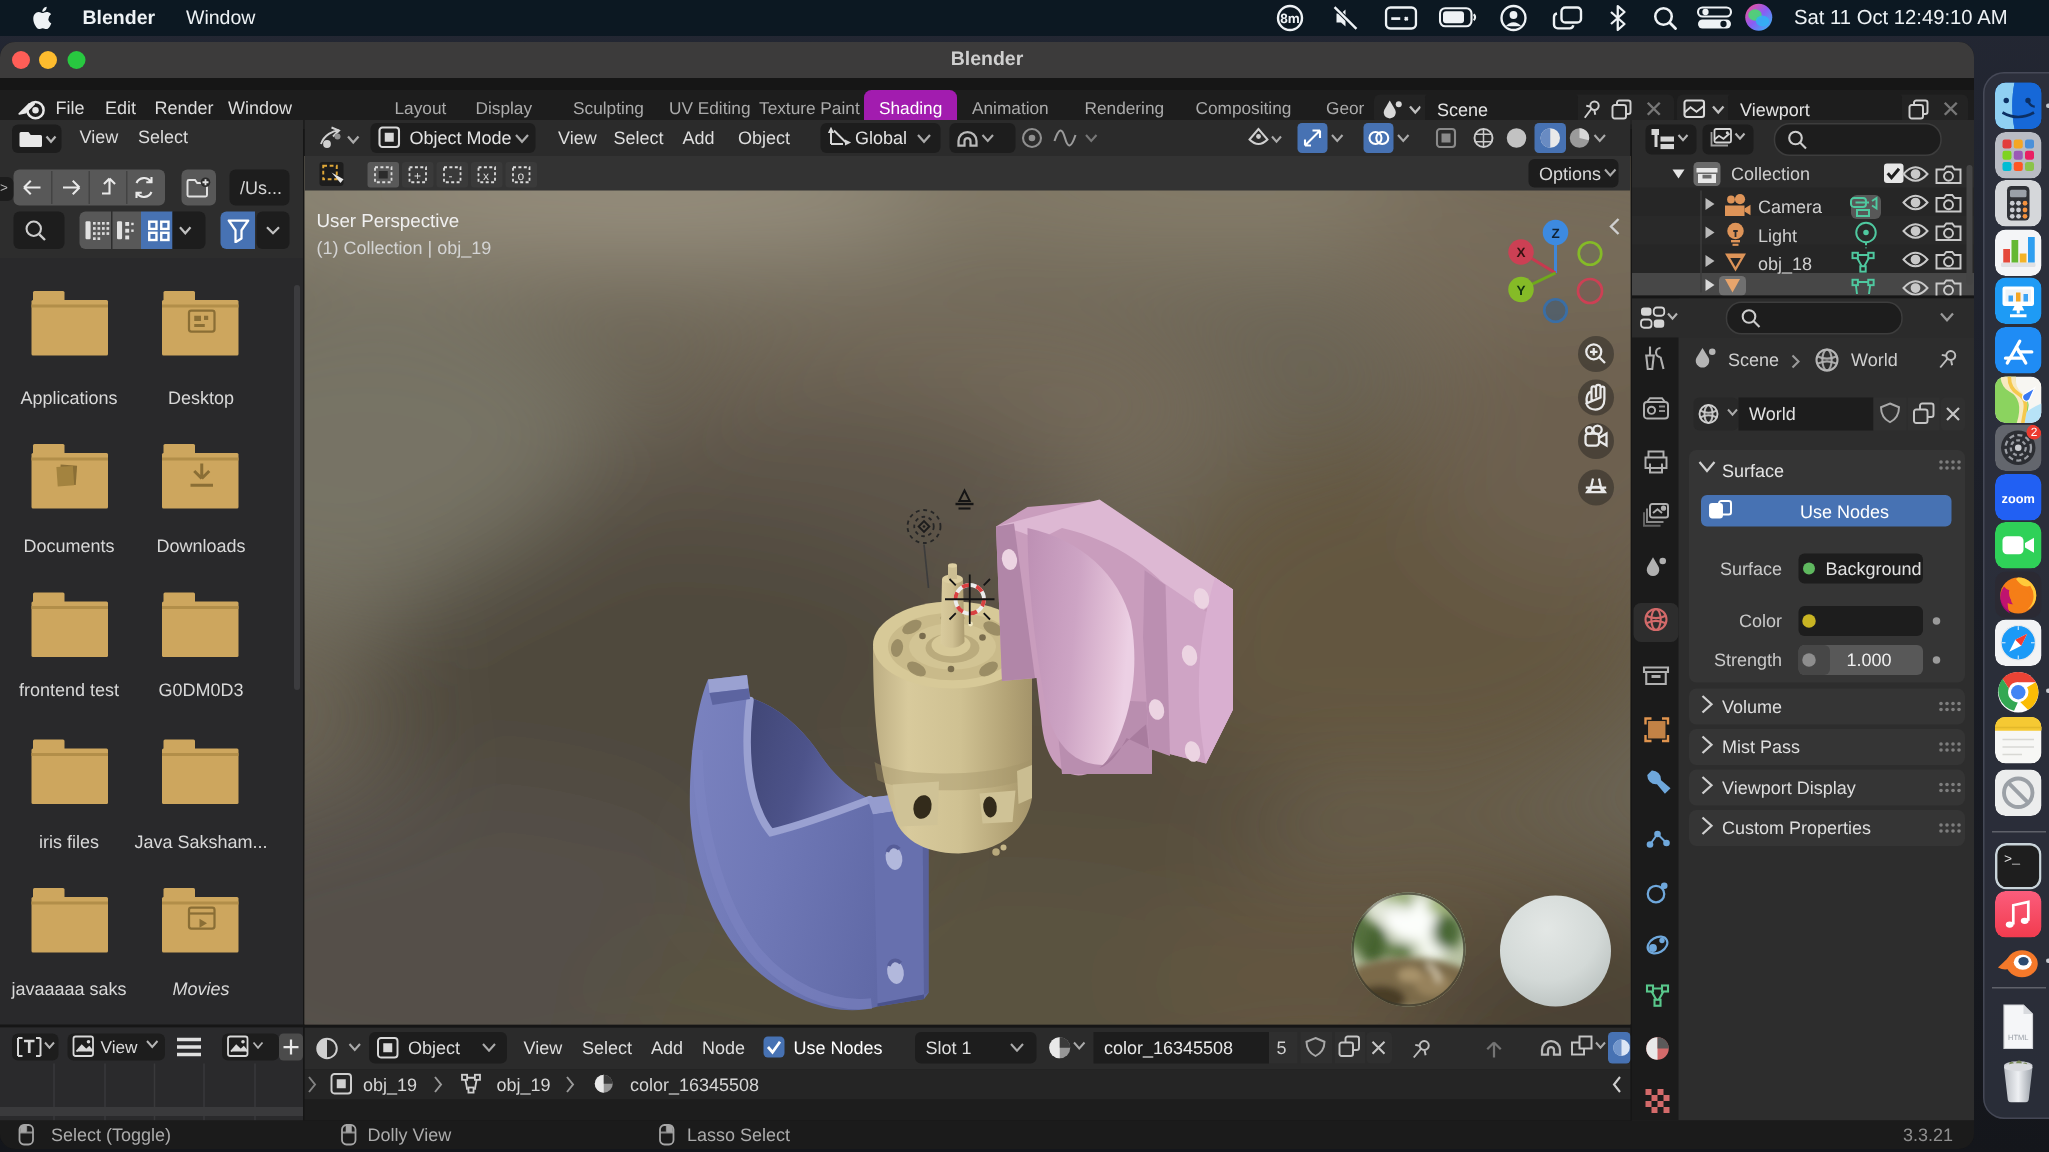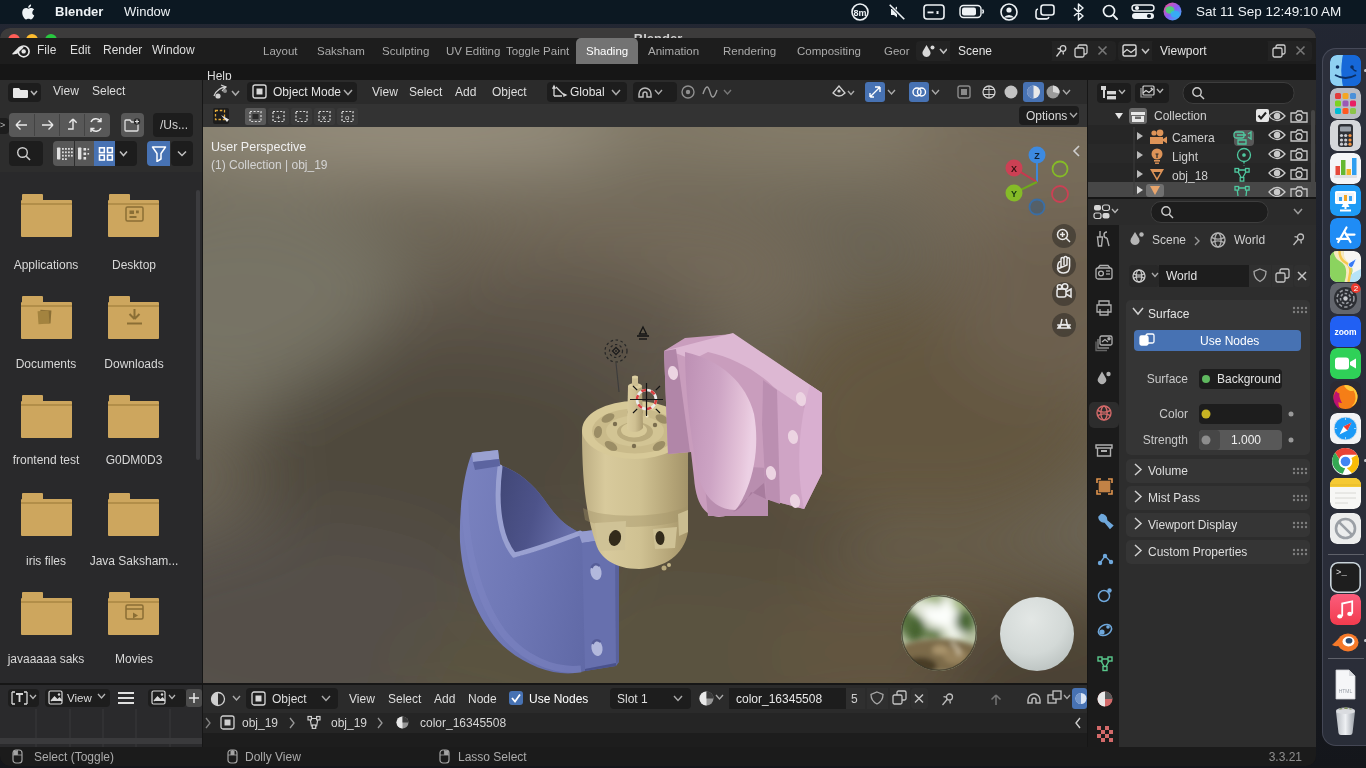--- a/index.html
+++ b/index.html
@@ -12,24 +12,24 @@
   #menubar{position:absolute;left:0;top:0;width:1366px;height:24px;background:#0c1822;color:#eef2f5;font-size:13px;}
   #menubar .mtxt{position:absolute;top:4px;}
   
   #dock{position:absolute;left:1322px;top:48px;width:48px;height:698px;background:rgba(46,50,62,0.82);border:1px solid rgba(120,125,140,0.35);border-right:none;border-radius:14px 0 0 14px;}
   .dicon{position:absolute;left:7px;width:31px;height:31px;border-radius:7px;}
   
   #bwin{position:absolute;left:0px;top:28px;width:1316px;height:738px;background:#161616;border-radius:10px;overflow:hidden;}
   #titlebar{position:absolute;left:0;top:0;width:100%;height:24px;background:#3c3b3b;}
   .tl{position:absolute;top:6px;width:12px;height:12px;border-radius:50%;}
   #btitle{position:absolute;top:3px;width:100%;text-align:center;color:#cfcfcf;font-size:13px;font-weight:bold;}
-  #topbar{position:absolute;left:0;top:10px;width:100%;height:26px;background:#1d1d1d;color:#e0e0e0;font-size:12px;}
+  #topbar{position:absolute;left:0;top:32px;width:100%;height:26px;background:#1d1d1d;color:#e0e0e0;font-size:12px;}
   .menu-item{position:absolute;top:5px;color:#dddddd;}
   .wtab{position:absolute;top:0px;height:26px;line-height:26px;color:#ababab;font-size:11.5px;}
-  .wtab.active{background:#737373;color:#fff;border-radius:5px 5px 0 0;padding:0 10px;}
+  .wtab.active{background:#a21caf;color:#fff;border-radius:5px 5px 0 0;padding:0 10px;}
   .btn-dark{background:#1d1d1d;border-radius:4px;}
   .txt{color:#cfcfcf;font-size:12px;}
   
   #fb{position:absolute;left:0;top:52px;width:202px;height:603px;background:#29292b;border-radius:0 0 0 0;}
   #fb-h{position:absolute;left:0;top:0;width:100%;height:92px;background:#2d2d2d;}
   .folderlabel{position:absolute;width:100px;text-align:center;color:#d8d8d8;font-size:12px;}
   
   #imged{position:absolute;left:0;top:657px;width:202px;height:62px;background:#2a2a2c;}
   
   #vp{position:absolute;left:203px;top:52px;width:884px;height:603px;}
@@ -98,21 +98,21 @@
         <linearGradient id="siri1" x1="0" y1="0" x2="1" y2="1">
           <stop offset="0" stop-color="#ff4f8b"></stop>
             <stop offset="0.5" stop-color="#8a5cf5"></stop>
             <stop offset="1" stop-color="#27c3f3"></stop>
         </linearGradient>
       </defs>
       <circle cx="9.5" cy="9.5" r="9" fill="url(#siri1)"></circle>
       <ellipse cx="7" cy="8" rx="4.5" ry="3.8" fill="#43e06c" opacity="0.85"></ellipse>
       <ellipse cx="12" cy="12" rx="4.5" ry="3.6" fill="#2ab6f5" opacity="0.8"></ellipse>
     </svg>
-    <div class="mtxt" style="left:1196px;font-size:13.5px;">Sat 11 Sep  12:49:10 AM</div>
+    <div class="mtxt" style="left:1196px;font-size:13.5px;">Sat 11 Oct  12:49:10 AM</div>
   </div>
   <div id="dock">
 
     <svg class="dicon" style="top:6px;" viewBox="0 0 31 31">
       <rect width="31" height="31" rx="7" fill="#1668d8"></rect>
       <path d="M13 0 H7 a7 7 0 0 0 -7 7 v17 a7 7 0 0 0 7 7 h6 C11 21 11 10 13 0 Z" fill="#8fd0f2"></path>
       <path d="M13 0 c-2 10 -2 21 0 31 h11 a7 7 0 0 0 7 -7 V7 a7 7 0 0 0 -7 -7 Z" fill="#1668d8"></path>
       <circle cx="7.5" cy="12" r="1.8" fill="#0c2f63"></circle>
         <circle cx="22" cy="12" r="1.8" fill="#0c2f63"></circle>
       <path d="M5 20 q10.5 6 21 0" stroke="#0c2f63" stroke-width="1.8" fill="none"></path>
@@ -338,24 +338,24 @@
         </g>
         <circle cx="14" cy="10" r="2.6" fill="#e8e8e8"></circle>
         <path d="M1 13 L9 5 L13 5 L6 12 Z" fill="#e8e8e8" stroke="#e8e8e8" stroke-width="1.4" stroke-linejoin="round"></path>
       </svg>
       <div class="menu-item" style="left:37px;">File</div>
       <div class="menu-item" style="left:70px;">Edit</div>
       <div class="menu-item" style="left:103px;">Render</div>
       <div class="menu-item" style="left:152px;">Window</div>
       <div class="menu-item" style="left:207px;margin-top:26px;">Help</div>
       <div class="wtab" style="left:263px;">Layout</div>
-      <div class="wtab" style="left:317px;">Saksham</div>
+      <div class="wtab" style="left:317px;">Display</div>
       <div class="wtab" style="left:382px;">Sculpting</div>
       <div class="wtab" style="left:446px;">UV Editing</div>
-      <div class="wtab" style="left:506px;">Toggle Paint</div>
+      <div class="wtab" style="left:506px;">Texture Paint</div>
       <div class="wtab active" style="left:576px;">Shading</div>
       <div class="wtab" style="left:648px;">Animation</div>
       <div class="wtab" style="left:723px;">Rendering</div>
       <div class="wtab" style="left:797px;">Compositing</div>
       <div class="wtab" style="left:884px;">Geor</div>
 
       <div class="abs" style="left:916px;top:3px;width:200px;height:20px;background:#232323;border-radius:4px;"></div>
       <svg class="abs" style="left:921px;top:6px;" width="26" height="14" viewBox="0 0 26 14">
         <path d="M5.5 1 L9 7 a4 4 0 1 1 -7 0 Z" fill="#d8d8d8"></path>
         <circle cx="11.5" cy="3.5" r="2" fill="#d8d8d8"></circle>
@@ -524,21 +524,21 @@
       </svg>
       <div class="folderlabel" style="left:-4px;top:178px;">Applications</div>
       <div class="folderlabel" style="left:84px;top:178px;">Desktop</div>
       <div class="folderlabel" style="left:-4px;top:277px;">Documents</div>
       <div class="folderlabel" style="left:84px;top:277px;">Downloads</div>
       <div class="folderlabel" style="left:-4px;top:373px;">frontend test</div>
       <div class="folderlabel" style="left:84px;top:373px;">G0DM0D3</div>
       <div class="folderlabel" style="left:-4px;top:474px;">iris files</div>
       <div class="folderlabel" style="left:84px;top:474px;">Java Saksham...</div>
       <div class="folderlabel" style="left:-4px;top:572px;">javaaaaa saks</div>
-      <div class="folderlabel" style="left:84px;top:572px;">Movies</div>
+      <div class="folderlabel" style="left:84px;top:572px;font-style:italic;">Movies</div>
     </div>
     <div id="imged">
       <svg width="202" height="62" viewBox="0 0 202 62">
         <rect x="0" y="0" width="202" height="62" fill="#2a2a2c"></rect>
         <g stroke="#39393b" stroke-width="1">
           <line x1="36" y1="24" x2="36" y2="62"></line>
             <line x1="70" y1="24" x2="70" y2="62"></line>
             <line x1="103" y1="24" x2="103" y2="62"></line>
             <line x1="136" y1="24" x2="136" y2="62"></line>
             <line x1="170" y1="24" x2="170" y2="62"></line>

